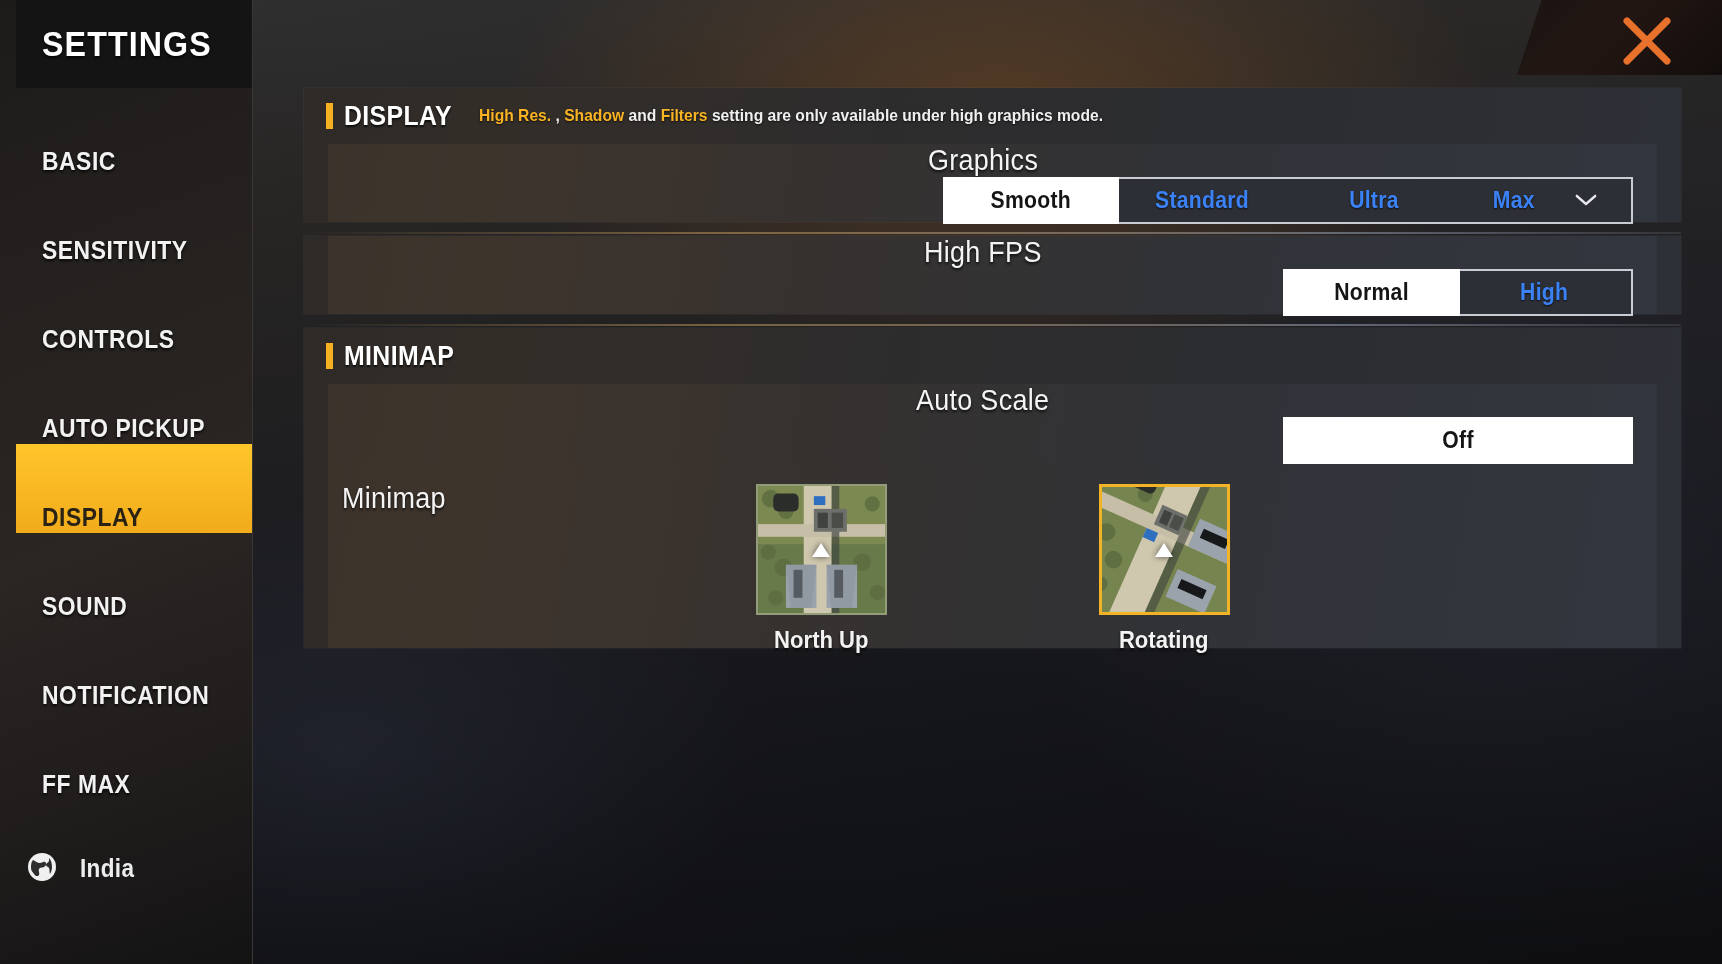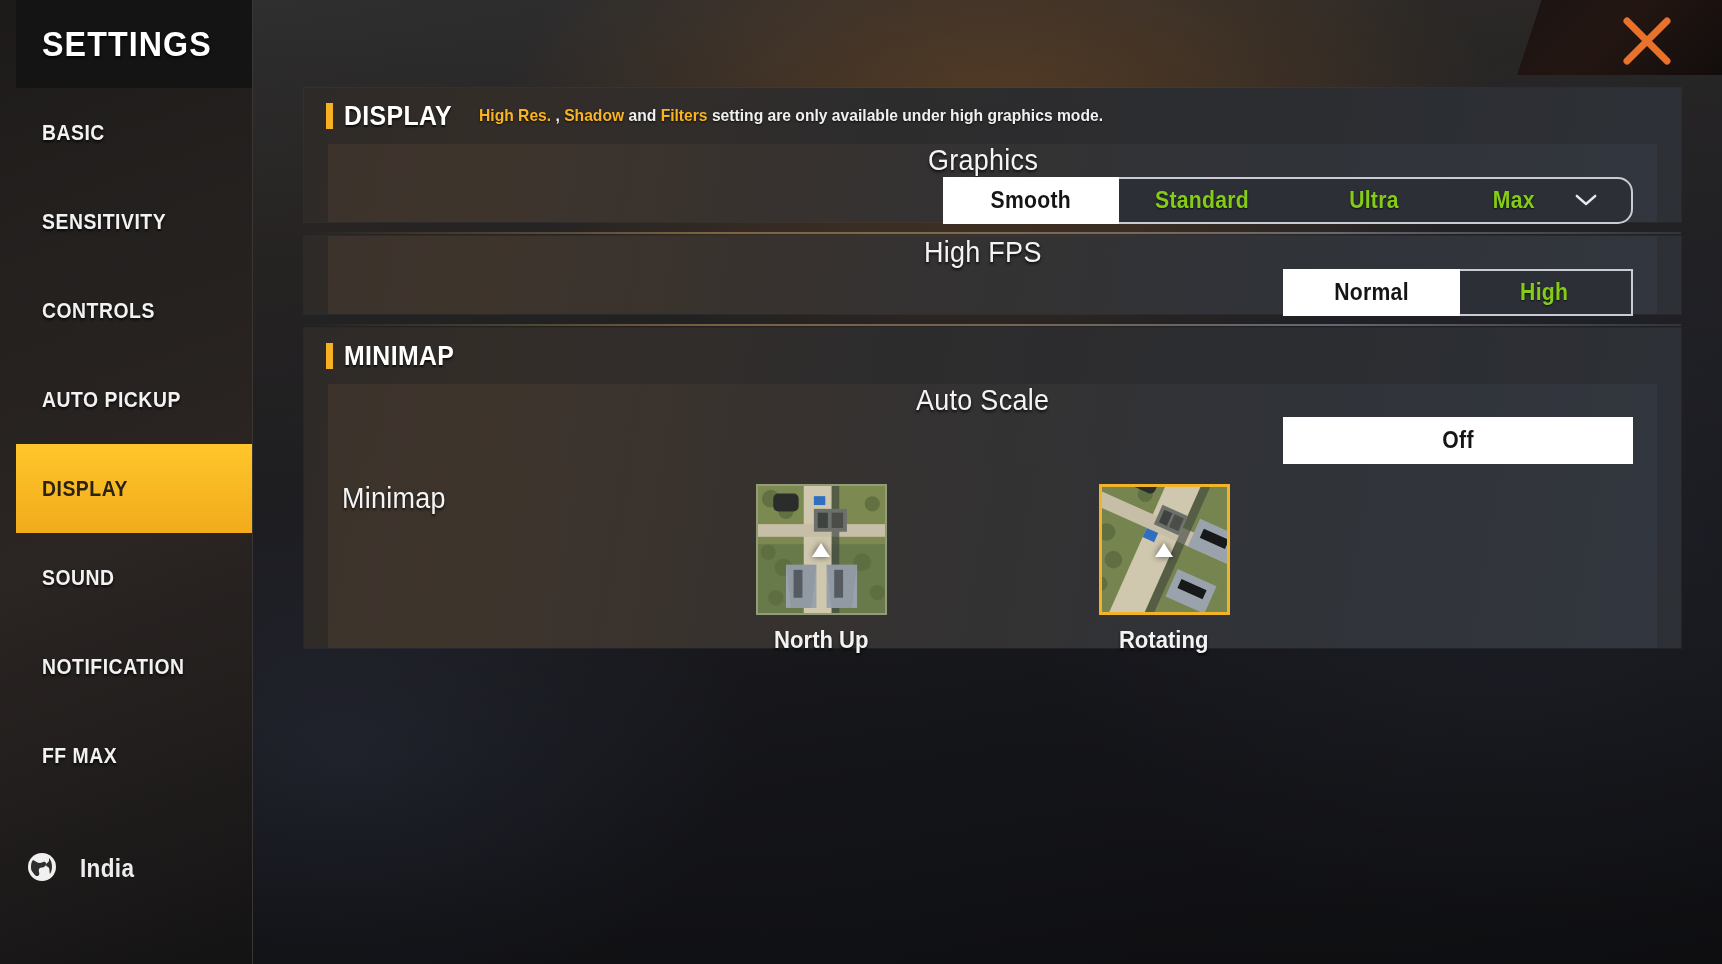--- a/index.html
+++ b/index.html
@@ -37,22 +37,22 @@
     height:88px; background:#141414;
     display:flex; align-items:center; padding-left:26px;
   }
   #sidebar-head .t{
     color:#fff; font-size:35px; font-weight:bold; letter-spacing:1.2px;
     font-family:"Liberation Sans Narrow","Liberation Sans",sans-serif;
     transform:scaleX(.92); transform-origin:left center;
     text-shadow:0 2px 3px rgba(0,0,0,.8);
   }
   .nav-item{
-    height:89px; display:flex; align-items:center; padding-left:26px;
-    color:#f2f2f2; font-size:22px; font-weight:bold; letter-spacing:.6px;
+    height:89px; display:flex; align-items:flex-end; padding-left:26px;
+    color:#f2f2f2; font-size:26px; font-weight:bold; letter-spacing:.6px;
     font-family:"Liberation Sans Narrow","Liberation Sans",sans-serif;
     text-shadow:0 2px 3px rgba(0,0,0,.75);
     cursor:pointer;
   }
   .nav-item span{ transform:scaleX(.88); transform-origin:left center; display:inline-block; }
   .nav-item.active{
     background:linear-gradient(180deg,#fdc githubC 0%, #f9bb28 100%);
     background:linear-gradient(180deg,#ffc62b 0%, #f2ab1b 100%);
     color:#2a2215; text-shadow:none;
   }
@@ -128,32 +128,32 @@
 
   
   .seg{
     display:flex; align-items:stretch;
     border:2px solid #c9ccd2;
     background:#2c2f35;
     height:47px;
   }
   .seg .opt{
     display:flex; align-items:center; justify-content:center;
-    color:#84cc16; font-size:23px; font-weight:bold; letter-spacing:.3px;
+    color:#3b82f6; font-size:23px; font-weight:bold; letter-spacing:.3px;
     font-family:"Liberation Sans Narrow","Liberation Sans",sans-serif;
     cursor:pointer; position:relative;
     text-shadow:0 1px 2px rgba(0,0,0,.7);
   }
   .seg .opt span{ transform:scaleX(.92); display:inline-block; }
   .seg .opt.sel{
     background:#fff; color:#151515; text-shadow:none;
     box-shadow:0 0 0 2px #fff;
     z-index:2;
   }
-  .seg.graphics{ width:690px;border-radius:15px; }
+  .seg.graphics{ width:690px; }
   .seg.graphics .opt{ flex:1 1 0; }
   .seg.graphics .opt.has-caret{ gap:36px; }
   .seg.toggle{ width:350px;margin-left:43px; }
   .seg.toggle .opt{ flex:1 1 0; }
   .caret{ display:inline-block; }
 
   
   .mini-row{ height:186px; align-items:flex-start; padding-top:20px; }
   .mini-wrap{
     position:absolute; left:0; right:0; top:22px;

